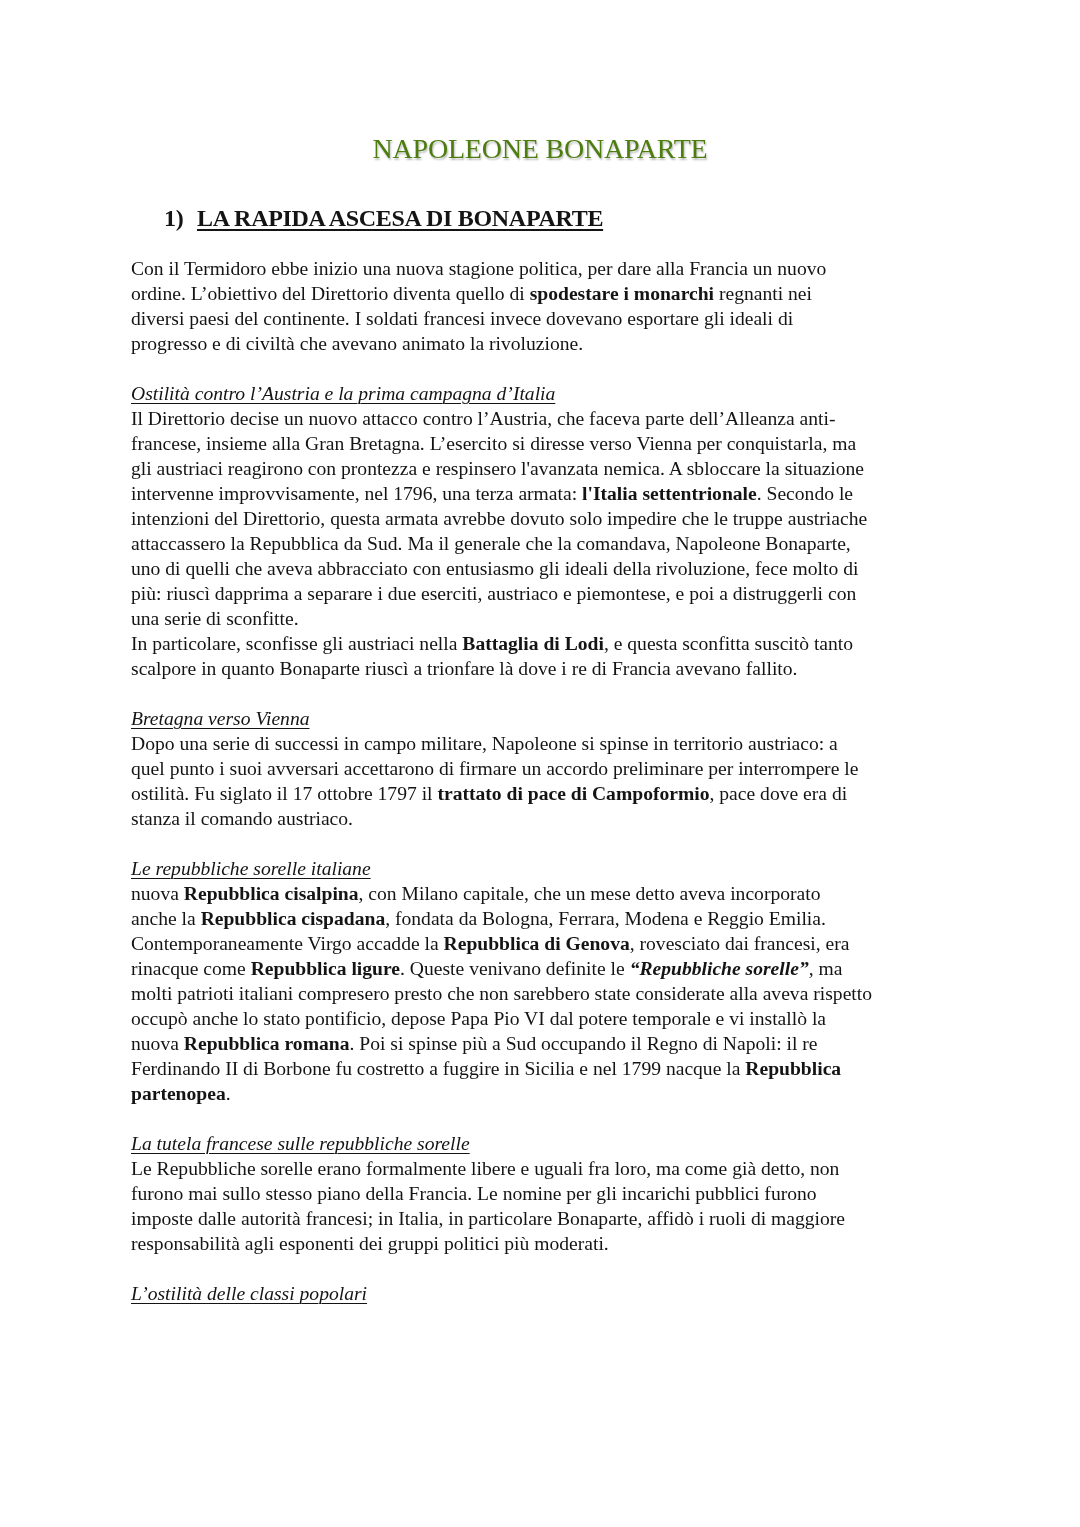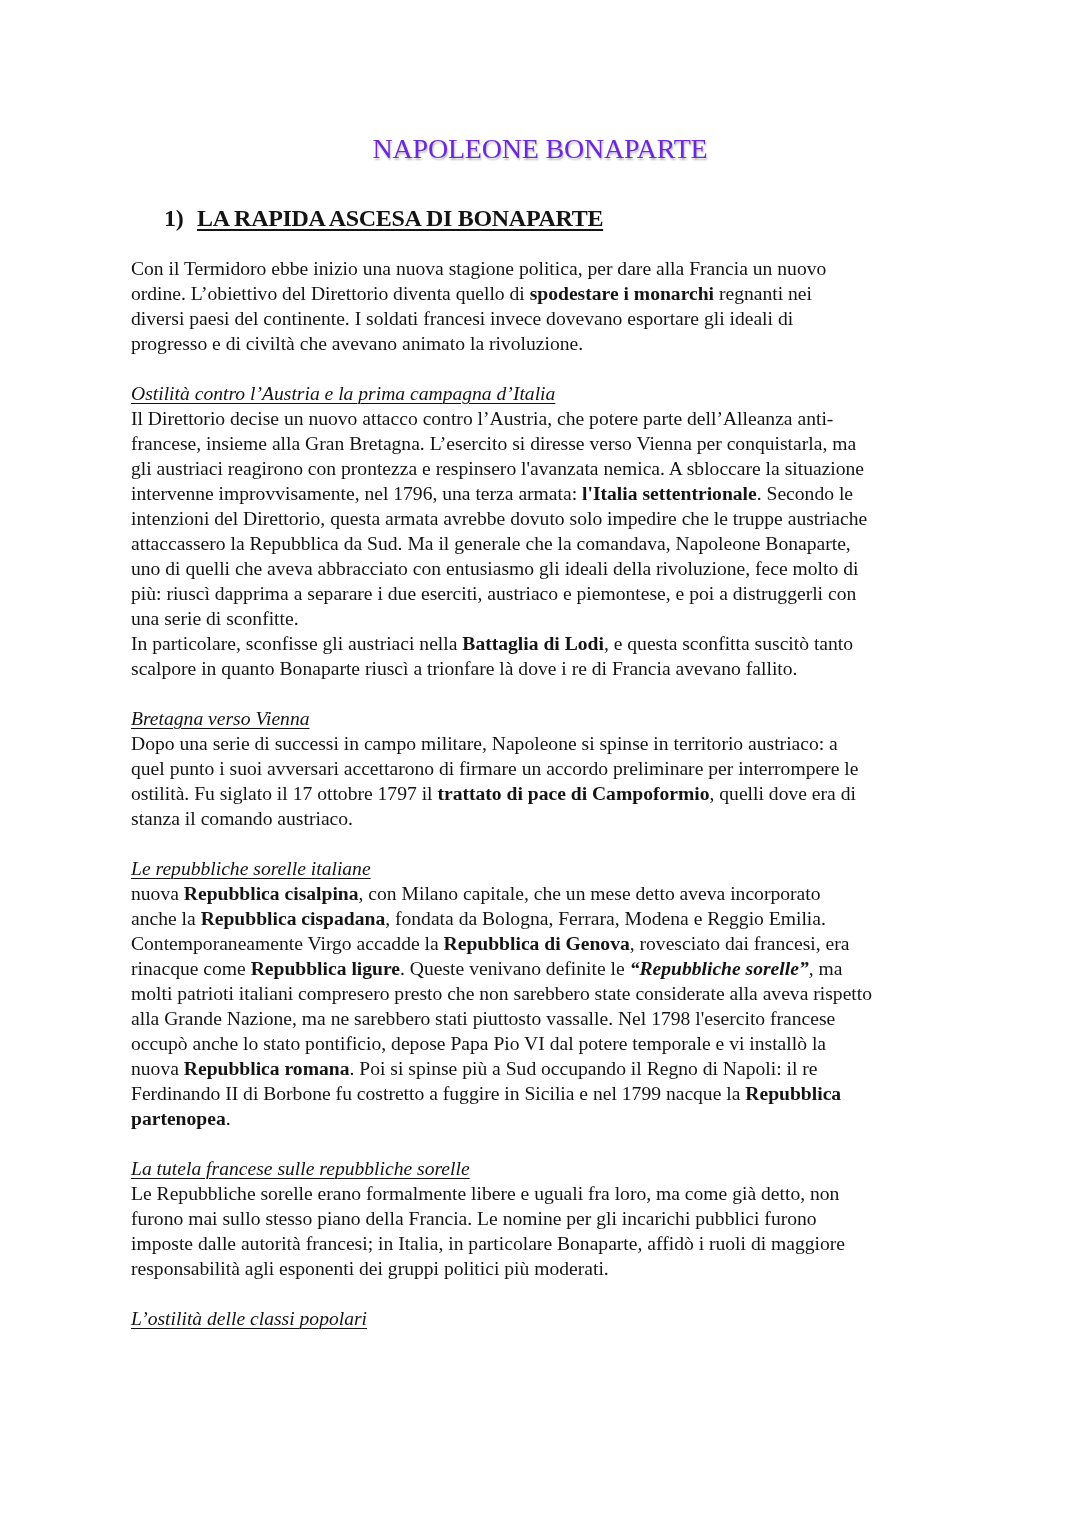--- a/index.html
+++ b/index.html
@@ -23,21 +23,21 @@
     }
     .doc-title {
       position: absolute;
       top: 131px;
       left: 0;
       width: 1080px;
       text-align: center;
       font-size: 28px;
       line-height: 36px;
       letter-spacing: -0.2px;
-      color: #6d28d9;
+      color: #4d7c0f;
       text-shadow: 1px 2px 2px rgba(0,0,0,0.28);
       margin: 0;
       font-weight: normal;
     }
     .section-heading {
       position: absolute;
       top: 204px;
       left: 164px;
       font-size: 24px;
       line-height: 28px;
@@ -91,49 +91,48 @@
   <div class="content" id="content">
       <div>
         <div class="line"><span>Con il Termidoro ebbe inizio una nuova stagione politica, per dare alla Francia un nuovo</span></div>
         <div class="line"><span>ordine. L’obiettivo del Direttorio diventa quello di </span><b>spodestare i monarchi</b><span> regnanti nei</span></div>
         <div class="line"><span>diversi paesi del continente. I soldati francesi invece dovevano esportare gli ideali di</span></div>
         <div class="line"><span>progresso e di civiltà che avevano animato la rivoluzione.</span></div>
       </div>
       <div class="blank"></div>
       <div>
         <div class="line"><span class="sub-heading">Ostilità contro l’Austria e la prima campagna d’Italia</span></div>
-        <div class="line"><span>Il Direttorio decise un nuovo attacco contro l’Austria, che potere parte dell’Alleanza anti-</span></div>
+        <div class="line"><span>Il Direttorio decise un nuovo attacco contro l’Austria, che faceva parte dell’Alleanza anti-</span></div>
         <div class="line"><span>francese, insieme alla Gran Bretagna. L’esercito si diresse verso Vienna per conquistarla, ma</span></div>
         <div class="line"><span>gli austriaci reagirono con prontezza e respinsero l'avanzata nemica. A sbloccare la situazione</span></div>
         <div class="line"><span>intervenne improvvisamente, nel 1796, una terza armata: </span><b>l'Italia settentrionale</b><span>. Secondo le</span></div>
         <div class="line"><span>intenzioni del Direttorio, questa armata avrebbe dovuto solo impedire che le truppe austriache</span></div>
         <div class="line"><span>attaccassero la Repubblica da Sud. Ma il generale che la comandava, Napoleone Bonaparte,</span></div>
         <div class="line"><span>uno di quelli che aveva abbracciato con entusiasmo gli ideali della rivoluzione, fece molto di</span></div>
         <div class="line"><span>più: riuscì dapprima a separare i due eserciti, austriaco e piemontese, e poi a distruggerli con</span></div>
         <div class="line"><span>una serie di sconfitte.</span></div>
         <div class="line"><span>In particolare, sconfisse gli austriaci nella </span><b>Battaglia di Lodi</b><span>, e questa sconfitta suscitò tanto</span></div>
         <div class="line"><span>scalpore in quanto Bonaparte riuscì a trionfare là dove i re di Francia avevano fallito.</span></div>
       </div>
       <div class="blank"></div>
       <div>
         <div class="line"><span class="sub-heading">Bretagna verso Vienna</span></div>
         <div class="line"><span>Dopo una serie di successi in campo militare, Napoleone si spinse in territorio austriaco: a</span></div>
         <div class="line"><span>quel punto i suoi avversari accettarono di firmare un accordo preliminare per interrompere le</span></div>
-        <div class="line"><span>ostilità. Fu siglato il 17 ottobre 1797 il </span><b>trattato di pace di Campoformio</b><span>, quelli dove era di</span></div>
+        <div class="line"><span>ostilità. Fu siglato il 17 ottobre 1797 il </span><b>trattato di pace di Campoformio</b><span>, pace dove era di</span></div>
         <div class="line"><span>stanza il comando austriaco.</span></div>
       </div>
       <div class="blank"></div>
       <div>
         <div class="line"><span class="sub-heading">Le repubbliche sorelle italiane</span></div>
         <div class="line"><span>nuova </span><b>Repubblica cisalpina</b><span>, con Milano capitale, che un mese detto aveva incorporato</span></div>
         <div class="line"><span>anche la </span><b>Repubblica cispadana</b><span>, fondata da Bologna, Ferrara, Modena e Reggio Emilia.</span></div>
         <div class="line"><span>Contemporaneamente Virgo accadde la </span><b>Repubblica di Genova</b><span>, rovesciato dai francesi, era</span></div>
         <div class="line"><span>rinacque come </span><b>Repubblica ligure</b><span>. Queste venivano definite le </span><span class="bi">“Repubbliche sorelle”</span><span>, ma</span></div>
         <div class="line"><span>molti patrioti italiani compresero presto che non sarebbero state considerate alla aveva rispetto</span></div>
-        <div class="line"><span>alla Grande Nazione, ma ne sarebbero stati piuttosto vassalle. Nel 1798 l'esercito francese</span></div>
         <div class="line"><span>occupò anche lo stato pontificio, depose Papa Pio VI dal potere temporale e vi installò la</span></div>
         <div class="line"><span>nuova </span><b>Repubblica romana</b><span>. Poi si spinse più a Sud occupando il Regno di Napoli: il re</span></div>
         <div class="line"><span>Ferdinando II di Borbone fu costretto a fuggire in Sicilia e nel 1799 nacque la </span><b>Repubblica</b></div>
         <div class="line"><b>partenopea</b><span>.</span></div>
       </div>
       <div class="blank"></div>
       <div>
         <div class="line"><span class="sub-heading">La tutela francese sulle repubbliche sorelle</span></div>
         <div class="line"><span>Le Repubbliche sorelle erano formalmente libere e uguali fra loro, ma come già detto, non</span></div>
         <div class="line"><span>furono mai sullo stesso piano della Francia. Le nomine per gli incarichi pubblici furono</span></div>

